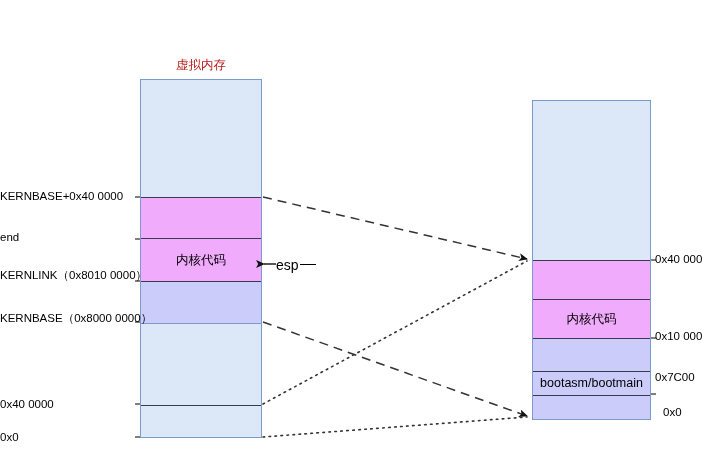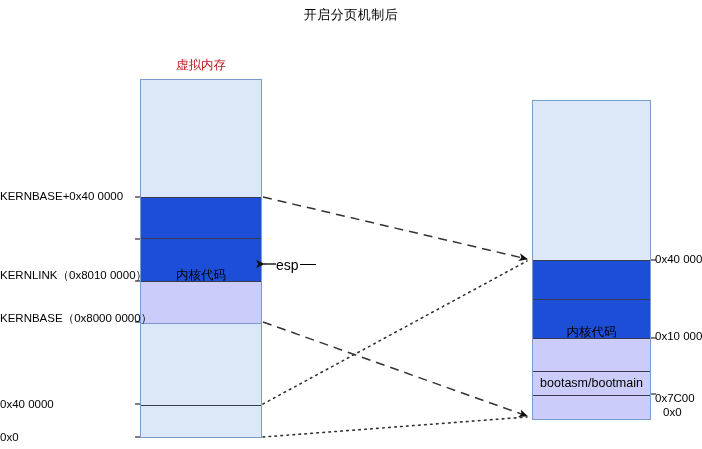--- a/index.html
+++ b/index.html
@@ -58,21 +58,21 @@
     left: 0;
     box-sizing: border-box;
     display: flex;
     align-items: center;
     justify-content: center;
     font-size: 12.5px;
     color: #000000;
     white-space: nowrap;
   }
   .band.blue   { background: #DCE7F7; }
-  .band.purple { background: #1d4ed8; align-items: flex-end; }
+  .band.purple { background: #f0abfc; }
   .band.lav    { background: #CCCCFB; }
 
   .edge-top    { border-top: 1.6px solid #3A3A4E; }
   .edge-bot    { border-bottom: 1.6px solid #3A3A4E; }
   .edge-thin-t { border-top: 1px solid #7A9BCB; }
 
   .band-label { font-size: 12.5px; line-height: 1; }
 
   
   .addr-label {
@@ -102,21 +102,20 @@
     left: 0; top: 0;
     width: 702px; height: 449px;
     pointer-events: none;
   }
 </style>
 </head>
 <body>
 
 <div id="stage">
 
-  <div class="abs" id="page-title">开启分页机制后</div>
 
   <div class="abs col-caption" id="vm-caption">虚拟内存</div>
 
   <div class="abs mem-column" id="vm-column">
 
     <div class="band blue" style="top:0px; left:0; right:0; height:117px;"></div>
 
     <div class="band purple edge-top edge-bot" style="top:117px; left:0; right:0; height:42px;"></div>
 
     <div class="band purple edge-bot" style="top:159px; left:0; right:0; height:43px;">
@@ -125,20 +124,21 @@
 
     <div class="band lav" style="top:202px; left:0; right:0; height:41px;"></div>
 
     <div class="band blue edge-thin-t" style="top:243px; left:0; right:0; height:82px;"></div>
 
     <div class="band blue edge-top" style="top:325px; left:0; right:0; height:32px;"></div>
   </div>
 
   <div class="abs addr-label addr-left" style="left:0px; top:191px; width:133px;">KERNBASE+0x40 0000</div>
 
+  <div class="abs addr-label addr-left" style="left:0px; top:232px; width:133px;">end</div>
 
   <div class="abs addr-label addr-left" style="left:0px; top:270px; width:133px;">KERNLINK（0x8010 0000）</div>
 
   <div class="abs addr-label addr-left" style="left:0px; top:313px; width:133px;">KERNBASE（0x8000 0000）</div>
 
   <div class="abs addr-label addr-left" style="left:0px; top:399px; width:133px;">0x40 0000</div>
 
   <div class="abs addr-label addr-left" style="left:0px; top:432px; width:133px;">0x0</div>
 
   <div class="abs" id="esp-label">esp</div>
@@ -161,21 +161,21 @@
       <span class="band-label">bootasm/bootmain</span>
     </div>
 
     <div class="band lav" style="top:295px; left:0; right:0; height:23px;"></div>
   </div>
 
   <div class="abs addr-label addr-right" style="left:655px; top:254px;">0x40 0000</div>
 
   <div class="abs addr-label addr-right" style="left:655px; top:331px;">0x10 0000</div>
 
-  <div class="abs addr-label addr-right" style="left:655px; top:393px;">0x7C00</div>
+  <div class="abs addr-label addr-right" style="left:655px; top:372px;">0x7C00</div>
 
   <div class="abs addr-label addr-right" style="left:663px; top:407px;">0x0</div>
 
   <svg class="abs" id="connectors" viewBox="0 0 702 449" width="702" height="449">
     <defs>
       <marker id="arrowhead" markerWidth="9" markerHeight="8" refX="8" refY="4" orient="auto" markerUnits="userSpaceOnUse">
         <path d="M0,0 L9,4 L0,8 L2.2,4 Z" fill="#111111"></path>
       </marker>
       <marker id="arrowhead-left" markerWidth="9" markerHeight="8" refX="1" refY="4" orient="auto" markerUnits="userSpaceOnUse">
         <path d="M9,0 L0,4 L9,8 L6.8,4 Z" fill="#111111"></path>

